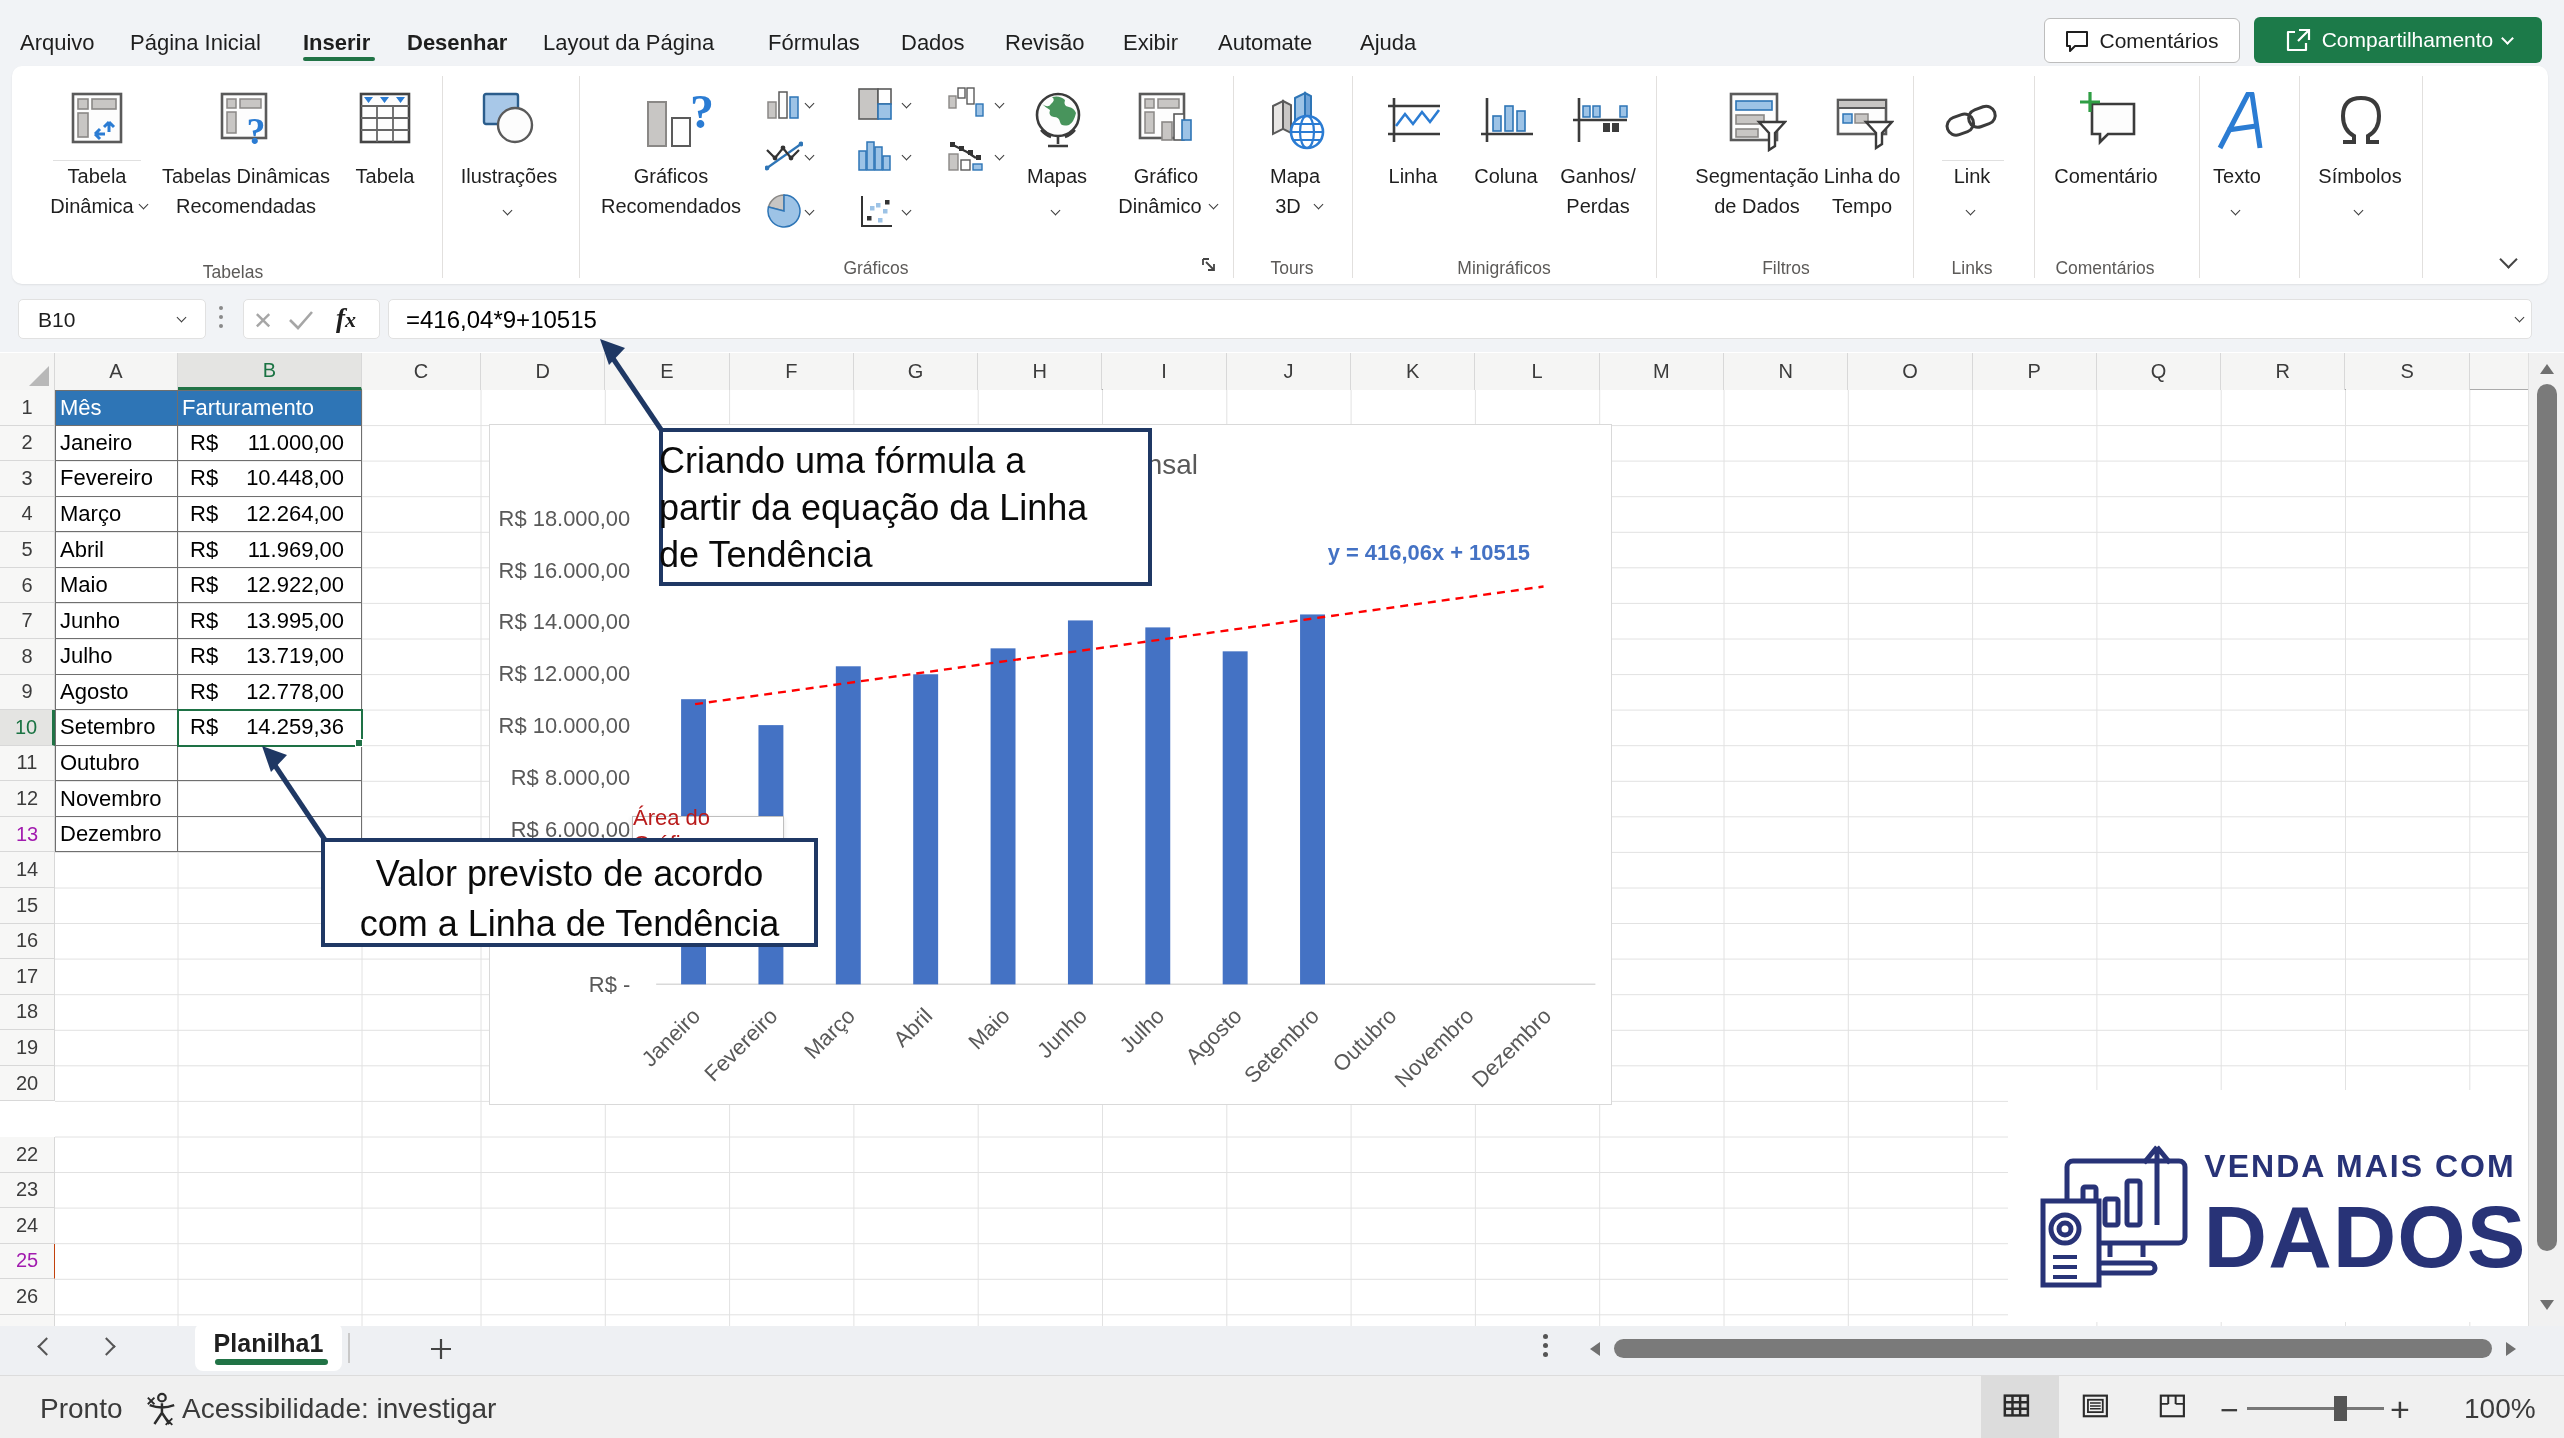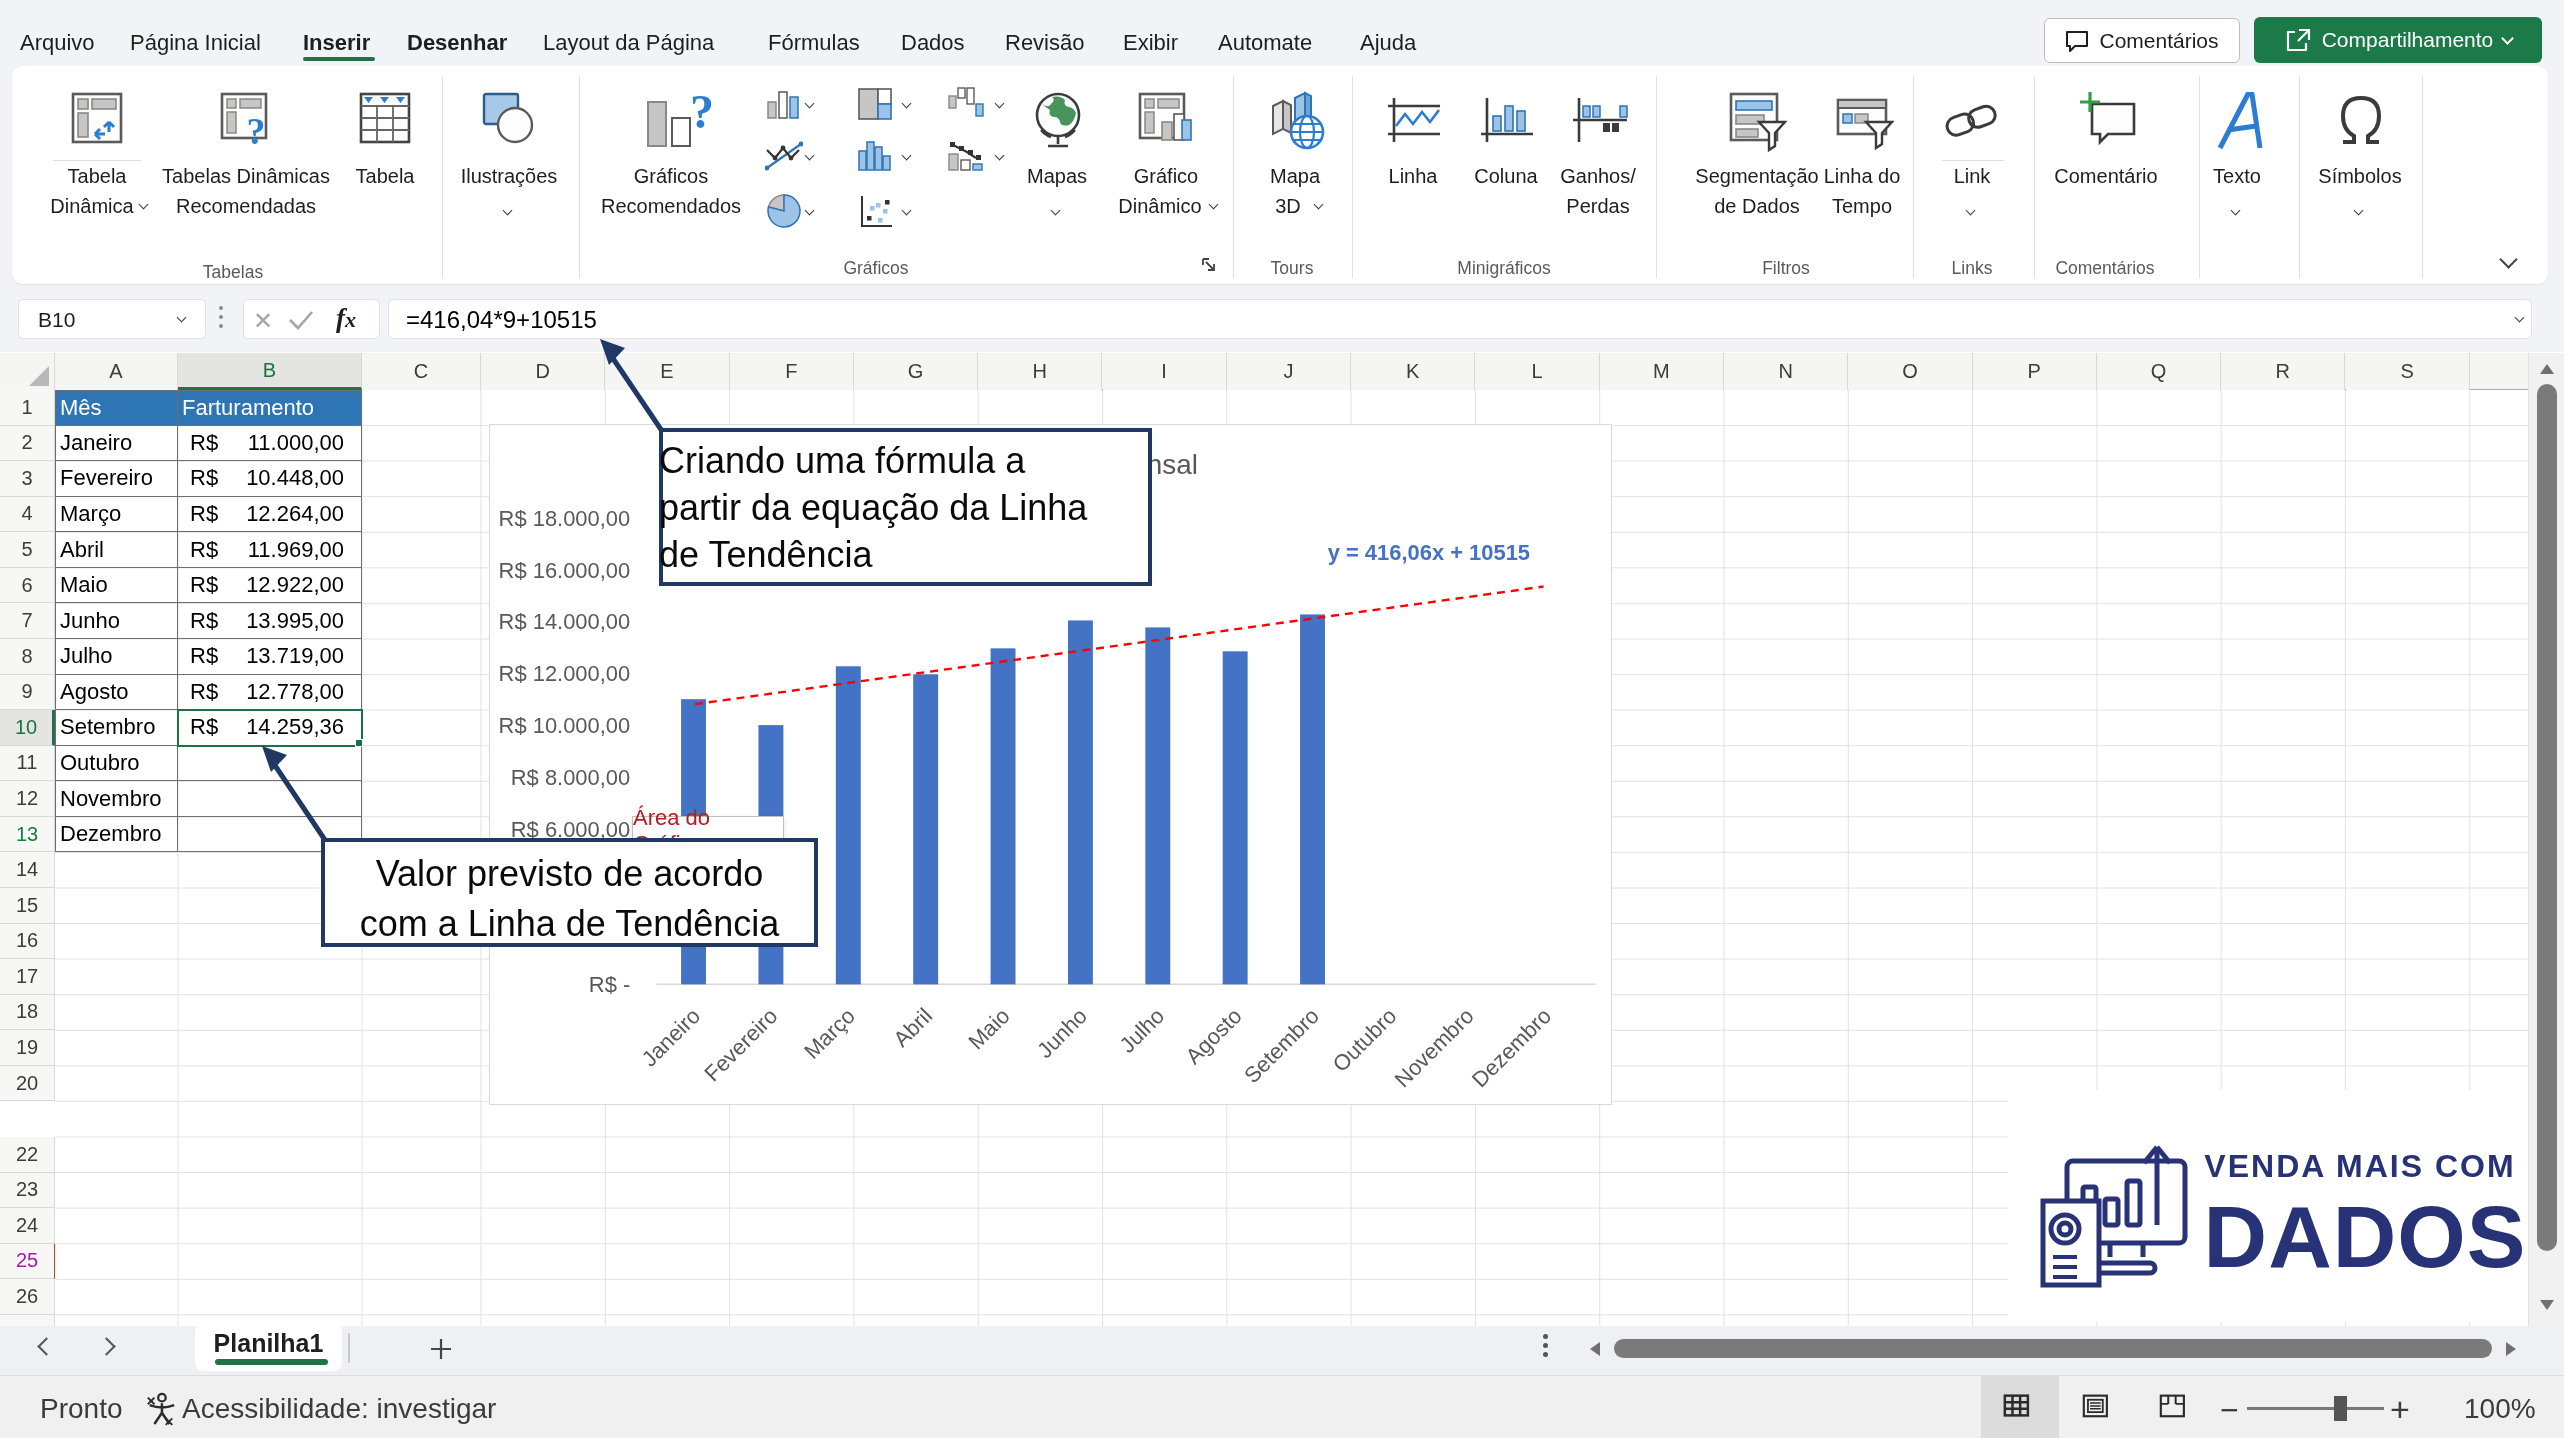--- a/index.html
+++ b/index.html
@@ -346,21 +346,21 @@
 <div class="rowhdr" style="top:461.1px;height:35.57px;background:#f7f7f6;color:#3c3c3c;border-right:1px solid #d8d8d8;">3</div>
 <div class="rowhdr" style="top:496.7px;height:35.57px;background:#f7f7f6;color:#3c3c3c;border-right:1px solid #d8d8d8;">4</div>
 <div class="rowhdr" style="top:532.3px;height:35.57px;background:#f7f7f6;color:#3c3c3c;border-right:1px solid #d8d8d8;">5</div>
 <div class="rowhdr" style="top:567.9px;height:35.57px;background:#f7f7f6;color:#3c3c3c;border-right:1px solid #d8d8d8;">6</div>
 <div class="rowhdr" style="top:603.4px;height:35.57px;background:#f7f7f6;color:#3c3c3c;border-right:1px solid #d8d8d8;">7</div>
 <div class="rowhdr" style="top:639.0px;height:35.57px;background:#f7f7f6;color:#3c3c3c;border-right:1px solid #d8d8d8;">8</div>
 <div class="rowhdr" style="top:674.6px;height:35.57px;background:#f7f7f6;color:#3c3c3c;border-right:1px solid #d8d8d8;">9</div>
 <div class="rowhdr" style="top:710.1px;height:35.57px;background:#e4e4e2;color:#1a7343;border-right:3px solid #217346;">10</div>
 <div class="rowhdr" style="top:745.7px;height:35.57px;background:#f7f7f6;color:#3c3c3c;border-right:1px solid #d8d8d8;">11</div>
 <div class="rowhdr" style="top:781.3px;height:35.57px;background:#f7f7f6;color:#3c3c3c;border-right:1px solid #d8d8d8;">12</div>
-<div class="rowhdr" style="top:816.8px;height:35.57px;background:#f7f7f6;color:#15803d;border-right:1px solid #d8d8d8;">13</div>
+<div class="rowhdr" style="top:816.8px;height:35.57px;background:#f7f7f6;color:#a21caf;border-right:1px solid #d8d8d8;">13</div>
 <div class="rowhdr" style="top:852.4px;height:35.57px;background:#f7f7f6;color:#3c3c3c;border-right:1px solid #d8d8d8;">14</div>
 <div class="rowhdr" style="top:888.0px;height:35.57px;background:#f7f7f6;color:#3c3c3c;border-right:1px solid #d8d8d8;">15</div>
 <div class="rowhdr" style="top:923.5px;height:35.57px;background:#f7f7f6;color:#3c3c3c;border-right:1px solid #d8d8d8;">16</div>
 <div class="rowhdr" style="top:959.1px;height:35.57px;background:#f7f7f6;color:#3c3c3c;border-right:1px solid #d8d8d8;">17</div>
 <div class="rowhdr" style="top:994.7px;height:35.57px;background:#f7f7f6;color:#3c3c3c;border-right:1px solid #d8d8d8;">18</div>
 <div class="rowhdr" style="top:1030.3px;height:35.57px;background:#f7f7f6;color:#3c3c3c;border-right:1px solid #d8d8d8;">19</div>
 <div class="rowhdr" style="top:1065.8px;height:35.57px;background:#f7f7f6;color:#3c3c3c;border-right:1px solid #d8d8d8;">20</div>
 <div class="rowhdr" style="top:1101.4px;height:35.57px;background:#f9a8d4;color:#3c3c3c;border-right:5px solid #be185d;margin-top:41px;">21</div>
 <div class="rowhdr" style="top:1137.0px;height:35.57px;background:#f7f7f6;color:#3c3c3c;border-right:1px solid #d8d8d8;">22</div>
 <div class="rowhdr" style="top:1172.5px;height:35.57px;background:#f7f7f6;color:#3c3c3c;border-right:1px solid #d8d8d8;">23</div>

